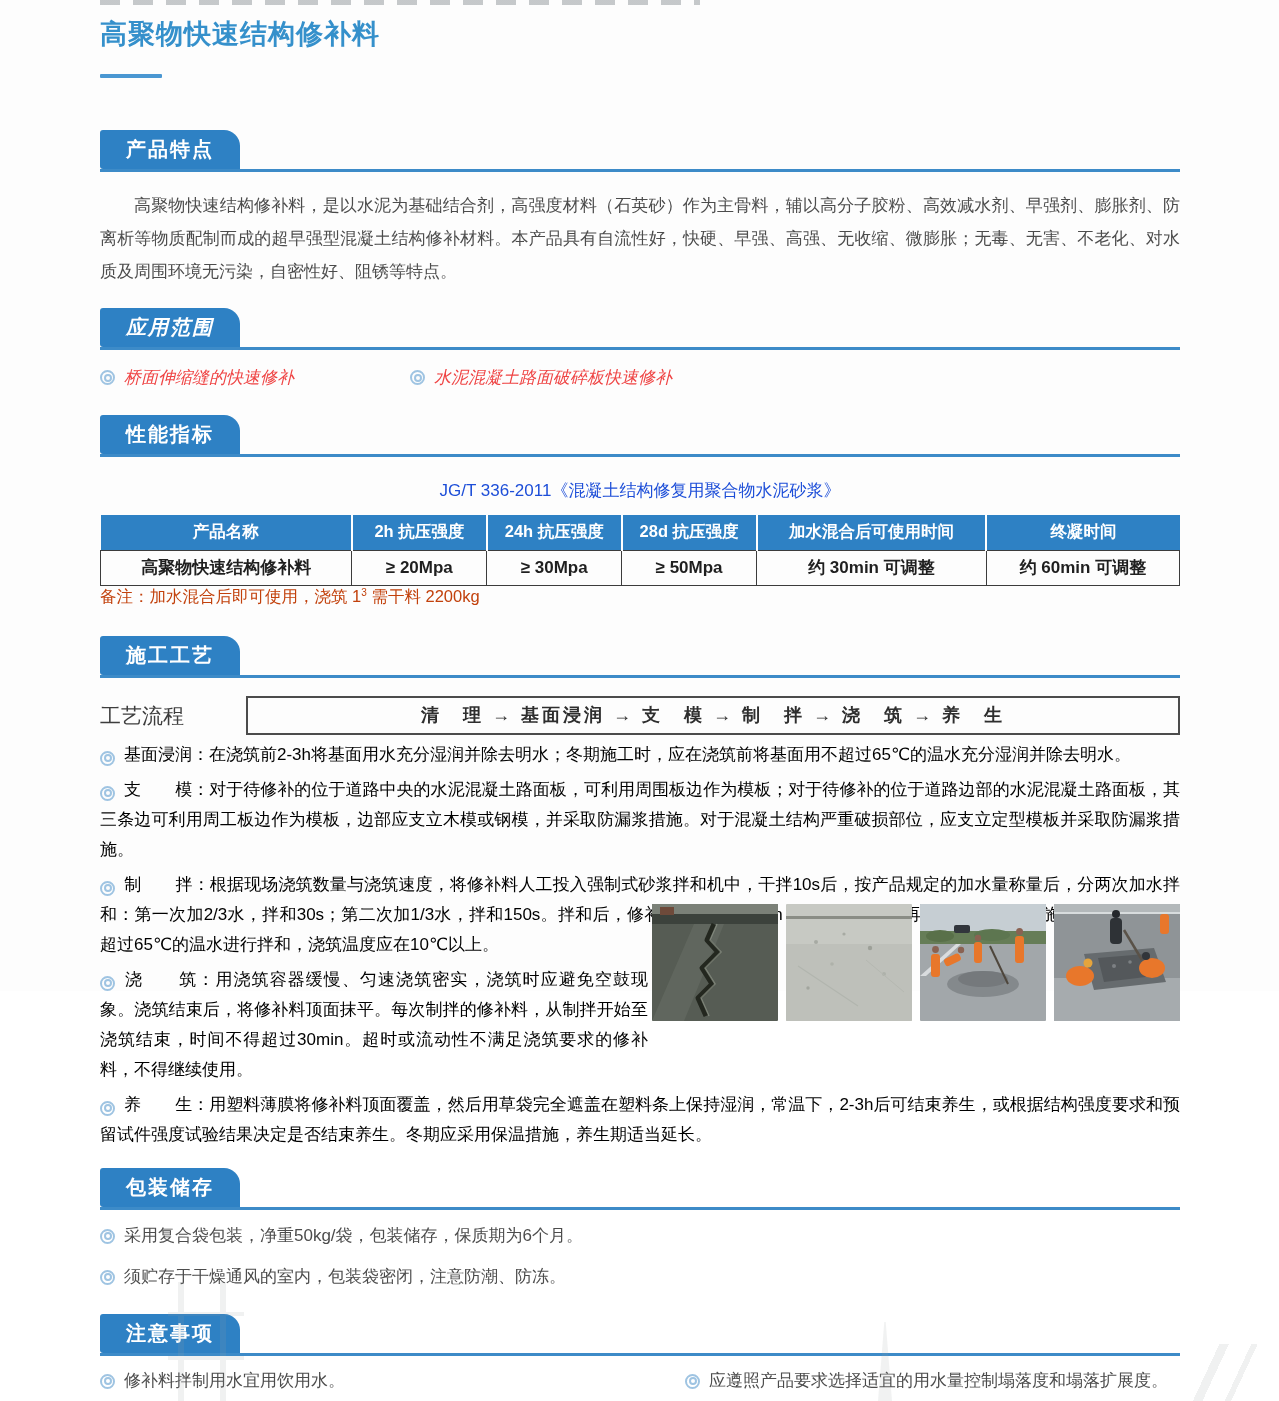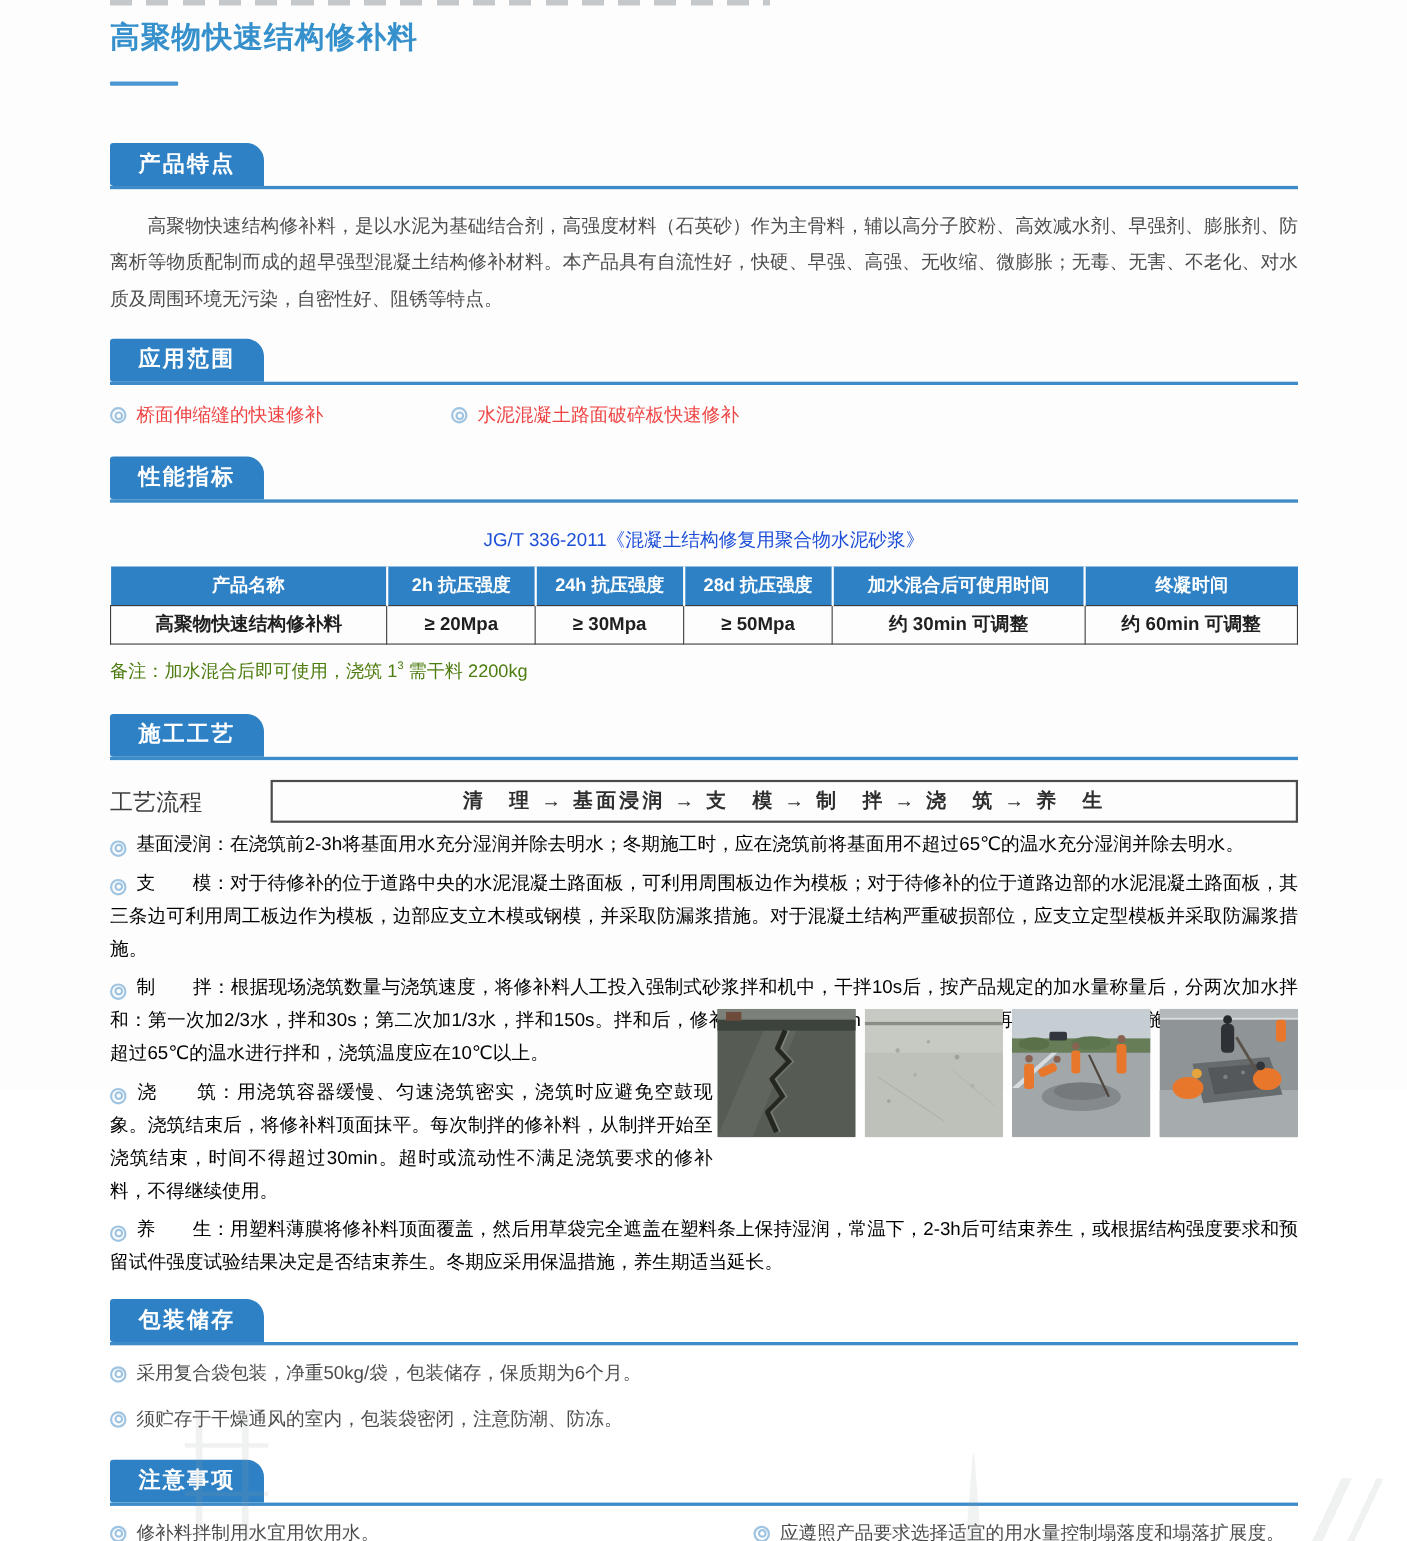--- a/index.html
+++ b/index.html
@@ -20,21 +20,21 @@
   
   .title { padding-top:16px; font-size:27px; font-weight:700; color:#3590cb; letter-spacing:1px; }
   .title-dash { width:62px; height:4px; background:#4a97d2; margin-top:22px; border-radius:1px; }
 
   
   .sec-header { border-bottom:3px solid #3d8bc8; line-height:0; }
   .sec-tab { display:inline-block; background:#2e81c4; color:#fff; font-size:20px; font-weight:700;
     letter-spacing:2px; line-height:1; padding:9px 26px 10px; border-radius:3px 16px 0 3px; }
 
   .sec-features { margin-top:52px; }
-  .sec-apps { margin-top:20px; }
+  .sec-apps { margin-top:20px;font-style:italic; }
   .sec-perf { margin-top:26px; }
   .sec-process { margin-top:28px; position:relative; }
   .sec-pack { margin-top:18px; }
   .sec-prec { margin-top:22px; }
 
   .lead { margin-top:17px; font-size:17px; line-height:33px; text-align:justify; text-indent:2em; color:#4c4c4c; }
 
   
   .icon-ring { display:inline-flex; width:15px; height:15px; border:2px solid #9fc4e2; border-radius:50%;
     align-items:center; justify-content:center; margin-right:9px; flex:none; vertical-align:-2px; }
@@ -46,21 +46,21 @@
 
   .std-line { text-align:center; margin-top:22px; font-size:17px; color:#1d4ed8; }
 
   table.perf { width:100%; border-collapse:collapse; margin-top:13px; table-layout:fixed; }
   table.perf th { background:#2e81c4; color:#fff; font-weight:600; font-size:16.5px;
     padding:6px 2px 7px; border-left:2px solid #fff; }
   table.perf th:first-child { border-left:none; }
   table.perf td { border:1px solid #3c3c3c; text-align:center; font-size:17px; font-weight:600;
     color:#1f1f1f; padding:5px 2px 6px; }
 
-  .note { margin-top:13px; font-size:16.5px; color:#4d7c0f; }
+  .note { font-size:16.5px; color:#c2410c; }
   .note sup { font-size:10px; }
 
   .flow-row { display:flex; align-items:stretch; margin-top:18px; }
   .flow-label { font-size:21px; color:#3d3d3d; width:146px; flex:none; display:flex; align-items:center; }
   .flow-box { flex:1; border:2px solid #4c4c4c; display:flex; align-items:center; justify-content:center;
     font-size:18px; font-weight:600; color:#2e2e2e; letter-spacing:3px; padding:5px 0 6px; }
 
   .steps { margin-top:4px; }
   .step { margin-top:5px; font-size:17px; line-height:30px; text-align:justify; color:#000000; }
   .step-pour { max-width:548px; }

